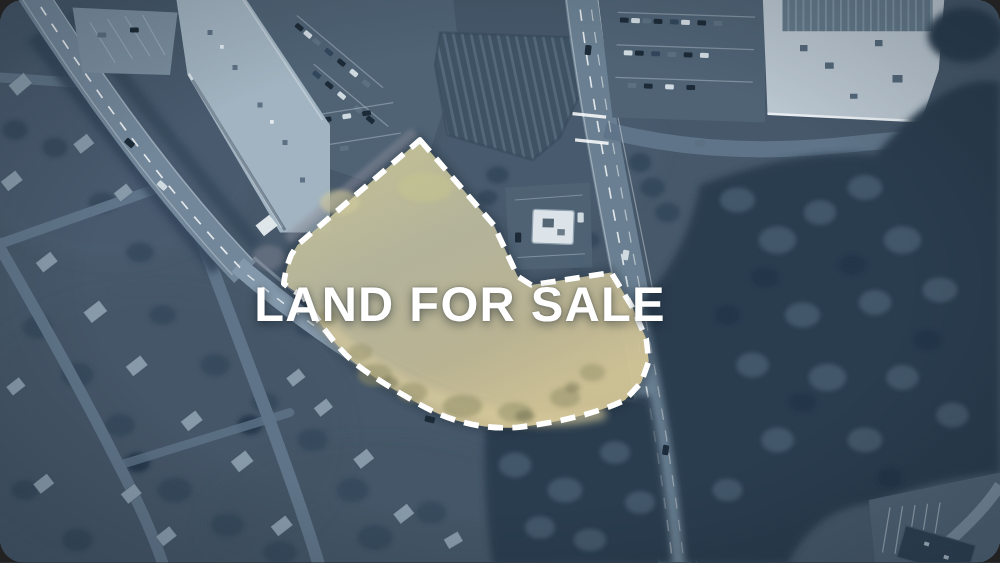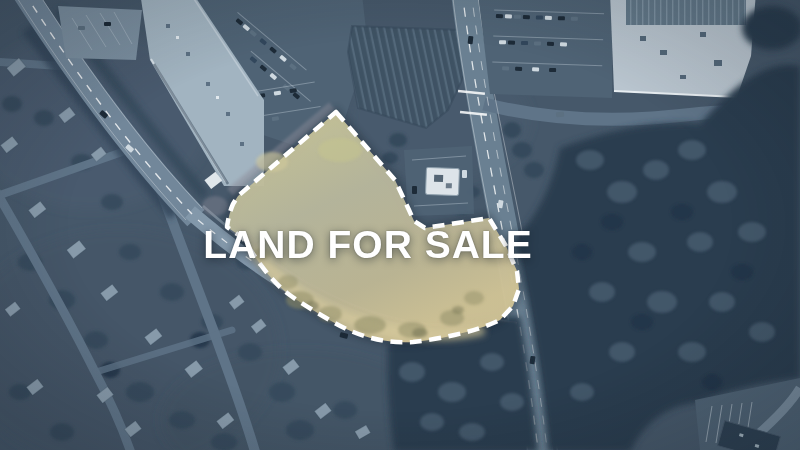--- a/index.html
+++ b/index.html
@@ -1,17 +1,17 @@
 <!DOCTYPE html>
 <html style="--base: #46586a; --forest: #2b3d4f; --tree: #35495b; --tree-hi: #475c6e; --tree-dk: #22354a; --road-main: #72879a; --road-minor: #5f7488; --road-vert: #6a8092; --parcel-road: #8398aa; --lot: #4f6375; --lot-light: #7b8fa0; --building: #a2b4c1; --store-roof: #b9c5cf; --store-ribs: #63798a; --house: #879aaa; --scrub: #8e8c66; --dirt: #8f8f9c; --parcel-top: #cbc795; --parcel-mid: #b7b69c; --parcel-bottom: #cfc295; --dash: #ffffff; --headline: #ffffff;"><head>
 <meta charset="utf-8">
 <style>
   html,body{margin:0;padding:0;background:#222;}
   .stage{position:relative;width:800px;height:450px;overflow:hidden;
-         font-family:"Liberation Sans",sans-serif;background:var(--base,#46586a);}
+         font-family:"Liberation Sans",sans-serif;background:var(--base,#46586a);border-radius:19px;}
   svg{position:absolute;inset:0;display:block;}
 
   
   .c-base{fill:var(--base,#46586a);}
   .c-forest{fill:var(--forest,#2b3d4f);}
   .c-tree{fill:var(--tree,#35495b);}
   .c-treehi{fill:var(--tree-hi,#475c6e);}
   .c-treedk{fill:var(--tree-dk,#22354a);}
   .c-roadmain{stroke:var(--road-main,#72879a);}
   .c-roadminor{stroke:var(--road-minor,#5f7488);}

